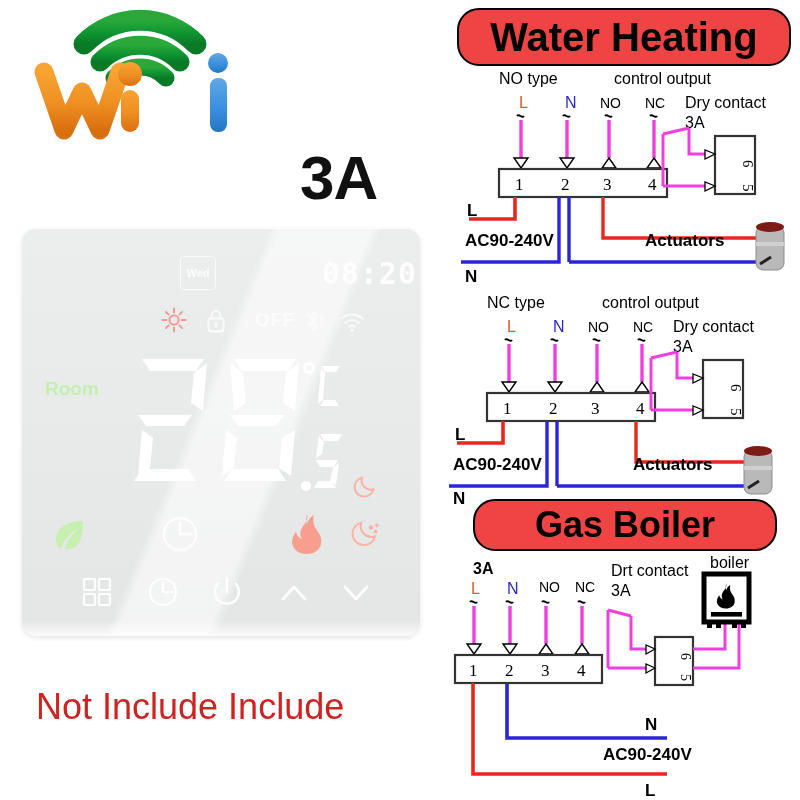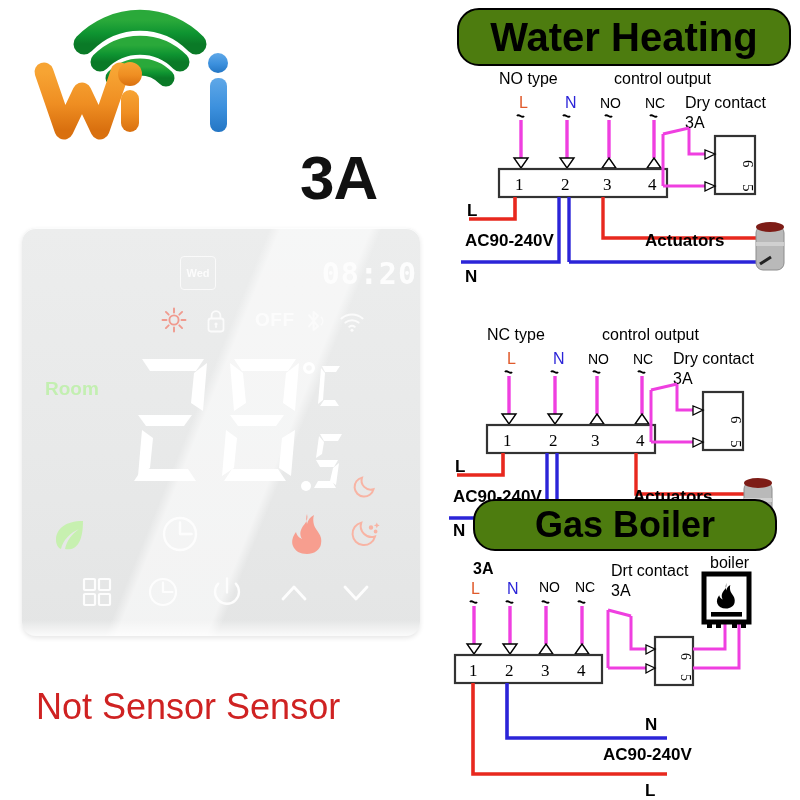--- a/index.html
+++ b/index.html
@@ -101,21 +101,21 @@
     font-size:36px;color:#cf2222;font-weight:400;
     font-family:"Liberation Sans", sans-serif;
   }
 
   
   .right-col{position:absolute;left:445px;top:0;width:355px;height:800px;}
 
   .cap-pill{
     position:absolute;
     border:2.2px solid #000;border-radius:22px;
-    background:#4d7c0f;
+    background:#ef4444;
     display:flex;align-items:center;justify-content:center;
     font-weight:700;color:#000;
     font-family:"Liberation Sans", sans-serif;
   }
   .diag{position:absolute;}
   .diag svg{display:block;}
 </style>
 </head>
 <body>
 
@@ -322,21 +322,21 @@
           <path d="M5 20 L16 8 L27 20"></path>
         </svg>
       </div>
       <div class="tbtn" style="left:340px;top:4px;">
         <svg width="32" height="28" viewBox="0 0 32 28" stroke="#fdfdfd" stroke-width="2.8" fill="none" stroke-linecap="round" stroke-linejoin="round">
           <path d="M5 8 L16 20 L27 8"></path>
         </svg>
       </div>
     </div>
 
-    <div class="no-sensor">Not Sensor Sensor</div>
+    <div class="no-sensor">Not Include Include</div>
   </div>
 
   <div class="right-col">
 
     <div class="cap-pill" style="left:12px;top:8px;width:330px;height:54px;font-size:40px;">Water Heating</div>
 
     <div class="diag" style="left:12px;top:66px;">
       <svg width="355" height="225" viewBox="0 0 355 225" font-family="Liberation Sans, sans-serif">
 
         <text x="42" y="18" font-size="16" fill="#000">NO type</text>
@@ -413,21 +413,21 @@
 
         <g>
           <rect x="299" y="160" width="28" height="44" rx="7" fill="#b9b9b9" stroke="#8c8c8c" stroke-width="1"></rect>
           <ellipse cx="313" cy="161" rx="14" ry="5" fill="#7d1c16"></ellipse>
           <rect x="299" y="176" width="28" height="4" fill="#d6d6d6" opacity=".8"></rect>
           <path d="M303 198 L314 191" stroke="#222" stroke-width="3"></path>
         </g>
       </svg>
     </div>
 
-    <div class="diag" style="left:0px;top:290px;margin-top:32px;">
+    <div class="diag" style="left:0px;top:290px;">
       <svg width="355" height="215" viewBox="0 0 355 215" font-family="Liberation Sans, sans-serif">
         <text x="42" y="18" font-size="16" fill="#000">NC type</text>
         <text x="157" y="18" font-size="16" fill="#000">control  output</text>
         <text x="62" y="42" font-size="16" fill="#e05a2b">L</text>
         <text x="108" y="42" font-size="16" fill="#2b24d8">N</text>
         <text x="143" y="42" font-size="14" fill="#000">NO</text>
         <text x="188" y="42" font-size="14" fill="#000">NC</text>
         <text x="228" y="42" font-size="16" fill="#000">Dry contact</text>
         <text x="228" y="62" font-size="16" fill="#000">3A</text>
         <g stroke="#000" stroke-width="1.8" fill="none">

